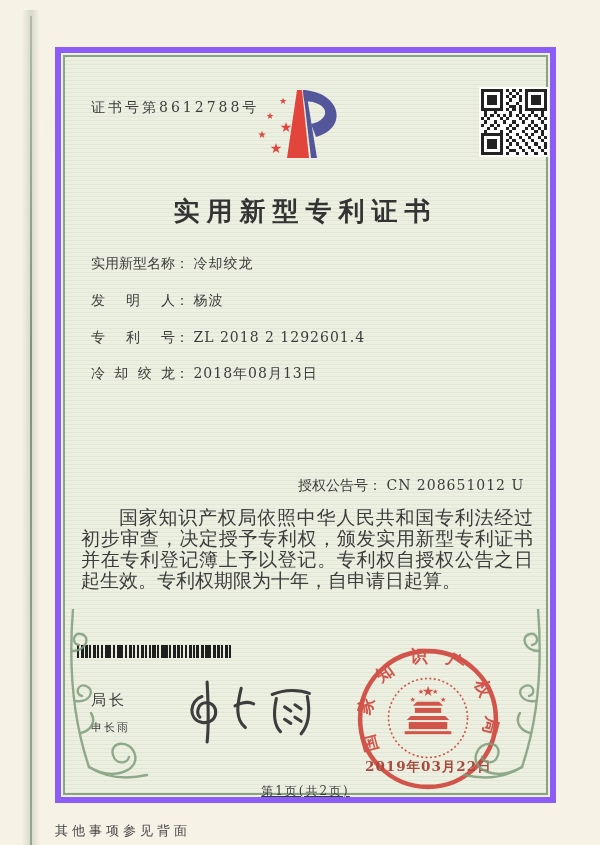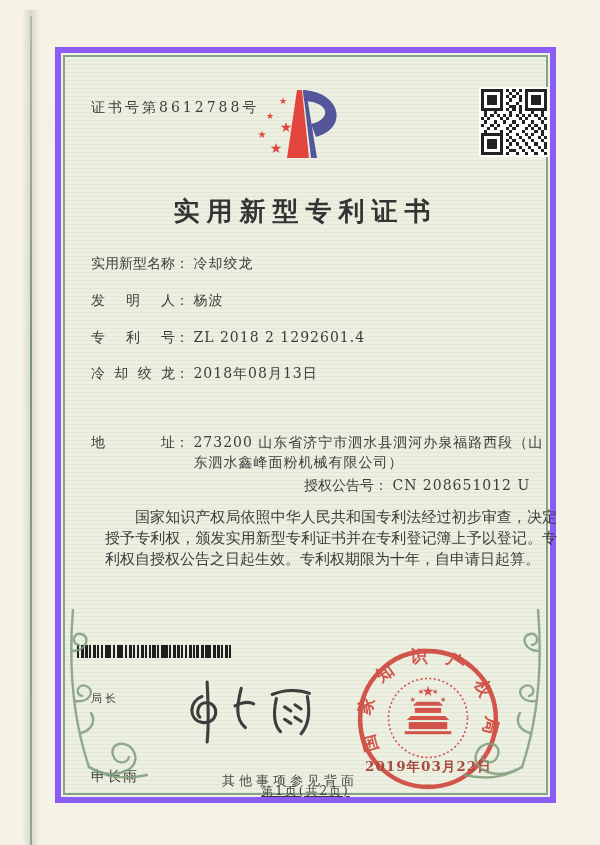--- a/index.html
+++ b/index.html
@@ -20,41 +20,41 @@
   .qr{position:absolute;left:414px;top:30px;width:66px;height:66px;background:#fdfdfb;padding:2px;}
   .title{position:absolute;left:0;right:0;top:128px;text-align:center;
     font-size:26px;font-weight:bold;letter-spacing:7px;color:#333;margin-top:9px;}
   .frow{position:absolute;left:26px;font-size:14px;line-height:20px;white-space:nowrap;}
   .flabel{display:inline-block;width:84px;text-align:justify;text-align-last:justify;vertical-align:top;}
   .fcolon{display:inline-block;vertical-align:top;}
   .fvalue{display:inline-block;vertical-align:top;letter-spacing:1px;}
   .wrapval{white-space:normal;width:352px;}
   .r1{top:196px}.r2{top:233px}.r3{top:270px}.r4{top:306px}.r5{top:342px}
   .r6{top:375px}.r7{top:420px}
-  .r7b{position:absolute;left:239px;top:420px;font-size:14px;white-space:nowrap;}
-  .paras{position:absolute;left:16px;top:450px;width:452px;font-size:15px;
-    line-height:21px;text-align:justify;margin-left:24px;}
+  .r7b{position:absolute;left:233px;top:420px;font-size:14px;white-space:nowrap;}
+  .paras{position:absolute;left:16px;top:450px;width:452px;font-size:19px;
+    line-height:21px;text-align:justify;}
   .paras p{margin:0;text-indent:2em;}
   .barcode{position:absolute;left:12px;top:588px;width:154px;height:13px;
     background-image:
       repeating-linear-gradient(90deg,#1e1e1e 0 2px,transparent 2px 4px),
       repeating-linear-gradient(90deg,#1e1e1e 0 1px,transparent 1px 6px),
       repeating-linear-gradient(90deg,transparent 0 9px,#1e1e1e 9px 11px);}
-  .sig-title{position:absolute;left:26px;top:634px;font-size:11px;letter-spacing:3px;}
-  .sig-name{position:absolute;left:26px;top:663px;font-size:14px;letter-spacing:2px;margin-top:48px;}
+  .sig-title{position:absolute;left:26px;top:634px;font-size:15px;letter-spacing:3px;}
+  .sig-name{position:absolute;left:26px;top:663px;font-size:11px;letter-spacing:2px;}
   .signature{position:absolute;left:108px;top:616px;width:155px;height:76px;}
   .seal{position:absolute;left:287px;top:586px;width:152px;height:152px;opacity:.9;}
   .seal-date{position:absolute;left:300px;top:701px;font-size:13.5px;color:#a8493f;
     letter-spacing:1px;font-weight:bold;}
   .page-num{position:absolute;left:0;right:0;top:726px;text-align:center;
     font-size:12px;letter-spacing:2px;text-decoration:underline;}
   .flourish{position:absolute;width:92px;height:180px;}
   .fl-bl{left:-2px;top:552px;}
   .fl-br{right:-2px;top:552px;transform:scaleX(-1);}
-  .footer-note{position:absolute;left:55px;width:470px;top:772px;text-align:center;
+  .footer-note{position:absolute;left:55px;width:470px;top:822px;
     font-size:13px;letter-spacing:4px;color:#474747;}
 </style>
 </head>
 <body>
 
 <div class="page">
   <div class="spine-shadow"></div>
   <div class="spine-line"></div>
   <div class="smudge"></div>
 
@@ -98,24 +98,20 @@
         <span class="flabel">实用新型名称</span><span class="fcolon">：</span>
         <span class="fvalue">冷却绞龙</span>
       </div>
       <div class="frow r3">
         <span class="flabel">专利号</span><span class="fcolon">：</span>
         <span class="fvalue">ZL 2018 2 1292601.4</span>
       </div>
       <div class="frow r4">
         <span class="flabel">冷却绞龙</span><span class="fcolon">：</span>
         <span class="fvalue">2018年08月13日</span>
-      </div>
-      <div class="frow r6">
-        <span class="flabel">地址</span><span class="fcolon">：</span>
-        <span class="fvalue wrapval">273200 山东省济宁市泗水县泗河办泉福路西段（山东泗水鑫峰面粉机械有限公司）</span>
       </div>
       <div class="r7b">
         <span>授权公告号</span><span>：</span>
         <span class="fvalue">CN 208651012 U</span>
       </div>
 
       <div class="paras">
         <p>国家知识产权局依照中华人民共和国专利法经过初步审查，决定授予专利权，颁发实用新型专利证书并在专利登记簿上予以登记。专利权自授权公告之日起生效。专利权期限为十年，自申请日起算。</p>
       </div>
 

